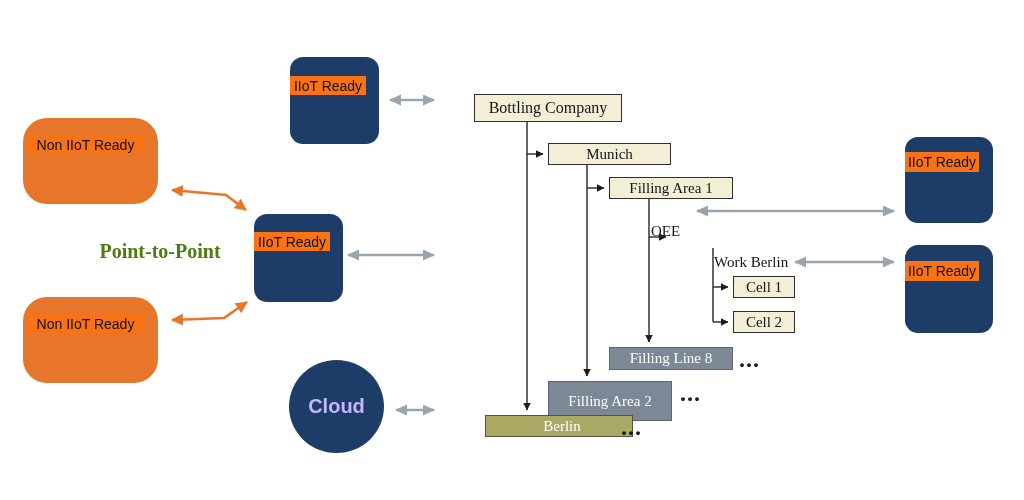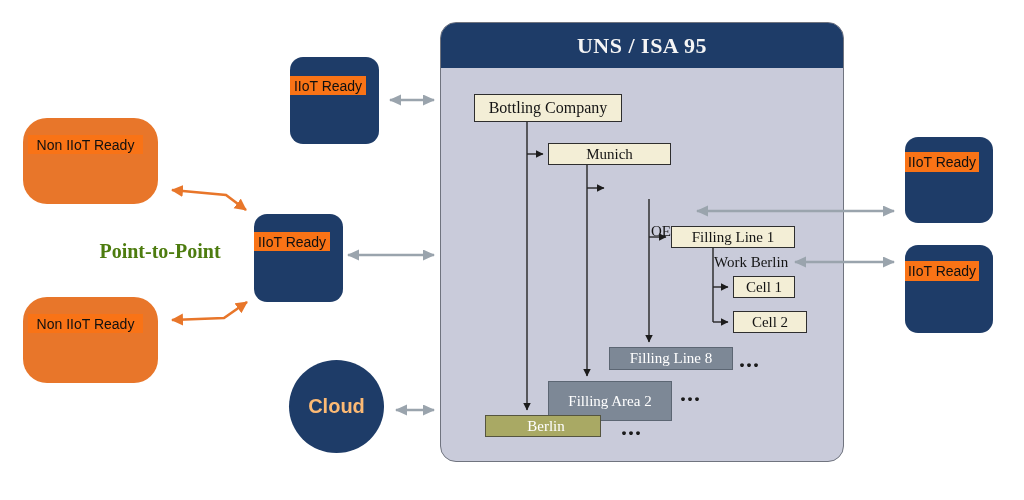--- a/index.html
+++ b/index.html
@@ -34,46 +34,41 @@
             font:700 20px "Liberation Sans","DejaVu Sans",sans-serif;}
   .syslabel.serif{font:400 24px "Liberation Serif","DejaVu Serif",serif;}
 
   
   .orangebox{position:absolute;background:#e8762a;border-radius:24px;}
   .p2p{position:absolute;color:#4d7c0f;font:600 20px "Liberation Serif","DejaVu Serif",serif;
        text-align:center;}
 
   
   .cloud{position:absolute;background:#1e3c68;border-radius:50%;display:flex;
-         align-items:center;justify-content:center;color:#fdba74;
+         align-items:center;justify-content:center;color:#c4b5fd;
          font:700 20px "Liberation Sans","DejaVu Sans",sans-serif;}
 
   svg.overlay{position:absolute;left:0;top:0;width:1024px;height:500px;pointer-events:none;}
 </style>
 </head>
 <body>
 
 <div class="canvas">
 
-  <div class="abs uns-panel">
-    <div class="uns-header">
-      <span class="uns-title">UNS / ISA 95</span>
-    </div>
-  </div>
 
   <div class="node big" style="left:474px;top:94px;width:148px;height:28px;">Bottling Company</div>
   <div class="node" style="left:548px;top:143px;width:123px;height:22px;">Munich</div>
+  <div class="node" style="left:609px;top:177px;width:124px;height:22px;">Filling Area 1</div>
   <div class="tree-label" style="left:651px;top:203px;margin-top:20px;">OEE</div>
-  <div class="node" style="left:671px;top:226px;width:124px;height:22px;">Filling Line 1</div>
   <div class="tree-label" style="left:714px;top:254px;">Work Berlin</div>
   <div class="node" style="left:733px;top:276px;width:62px;height:22px;">Cell 1</div>
-  <div class="node" style="left:733px;top:311px;width:74px;height:22px;">Cell 2</div>
+  <div class="node" style="left:733px;top:311px;width:62px;height:22px;">Cell 2</div>
   <div class="node gray" style="left:609px;top:347px;width:124px;height:23px;">Filling Line 8</div>
   <div class="node gray" style="left:548px;top:381px;width:124px;height:40px;">Filling Area 2</div>
-  <div class="node olive" style="left:485px;top:415px;width:116px;height:22px;padding-left:6px;">Berlin</div>
+  <div class="node olive" style="left:485px;top:415px;width:148px;height:22px;padding-left:6px;">Berlin</div>
 
   <span class="dots" style="left:739px;top:352px;">...</span>
   <span class="dots" style="left:680px;top:386px;">...</span>
   <span class="dots" style="left:621px;top:420px;">...</span>
 
   <div class="orangebox" style="left:23px;top:118px;width:135px;height:86px;">
     <div class="tagstrip" style="left:5px;top:17px;width:115px;height:19px;">Non IIoT Ready</div>
   </div>
   <div class="orangebox" style="left:23px;top:297px;width:135px;height:86px;">
     <div class="tagstrip" style="left:5px;top:17px;width:115px;height:19px;">Non IIoT Ready</div>

